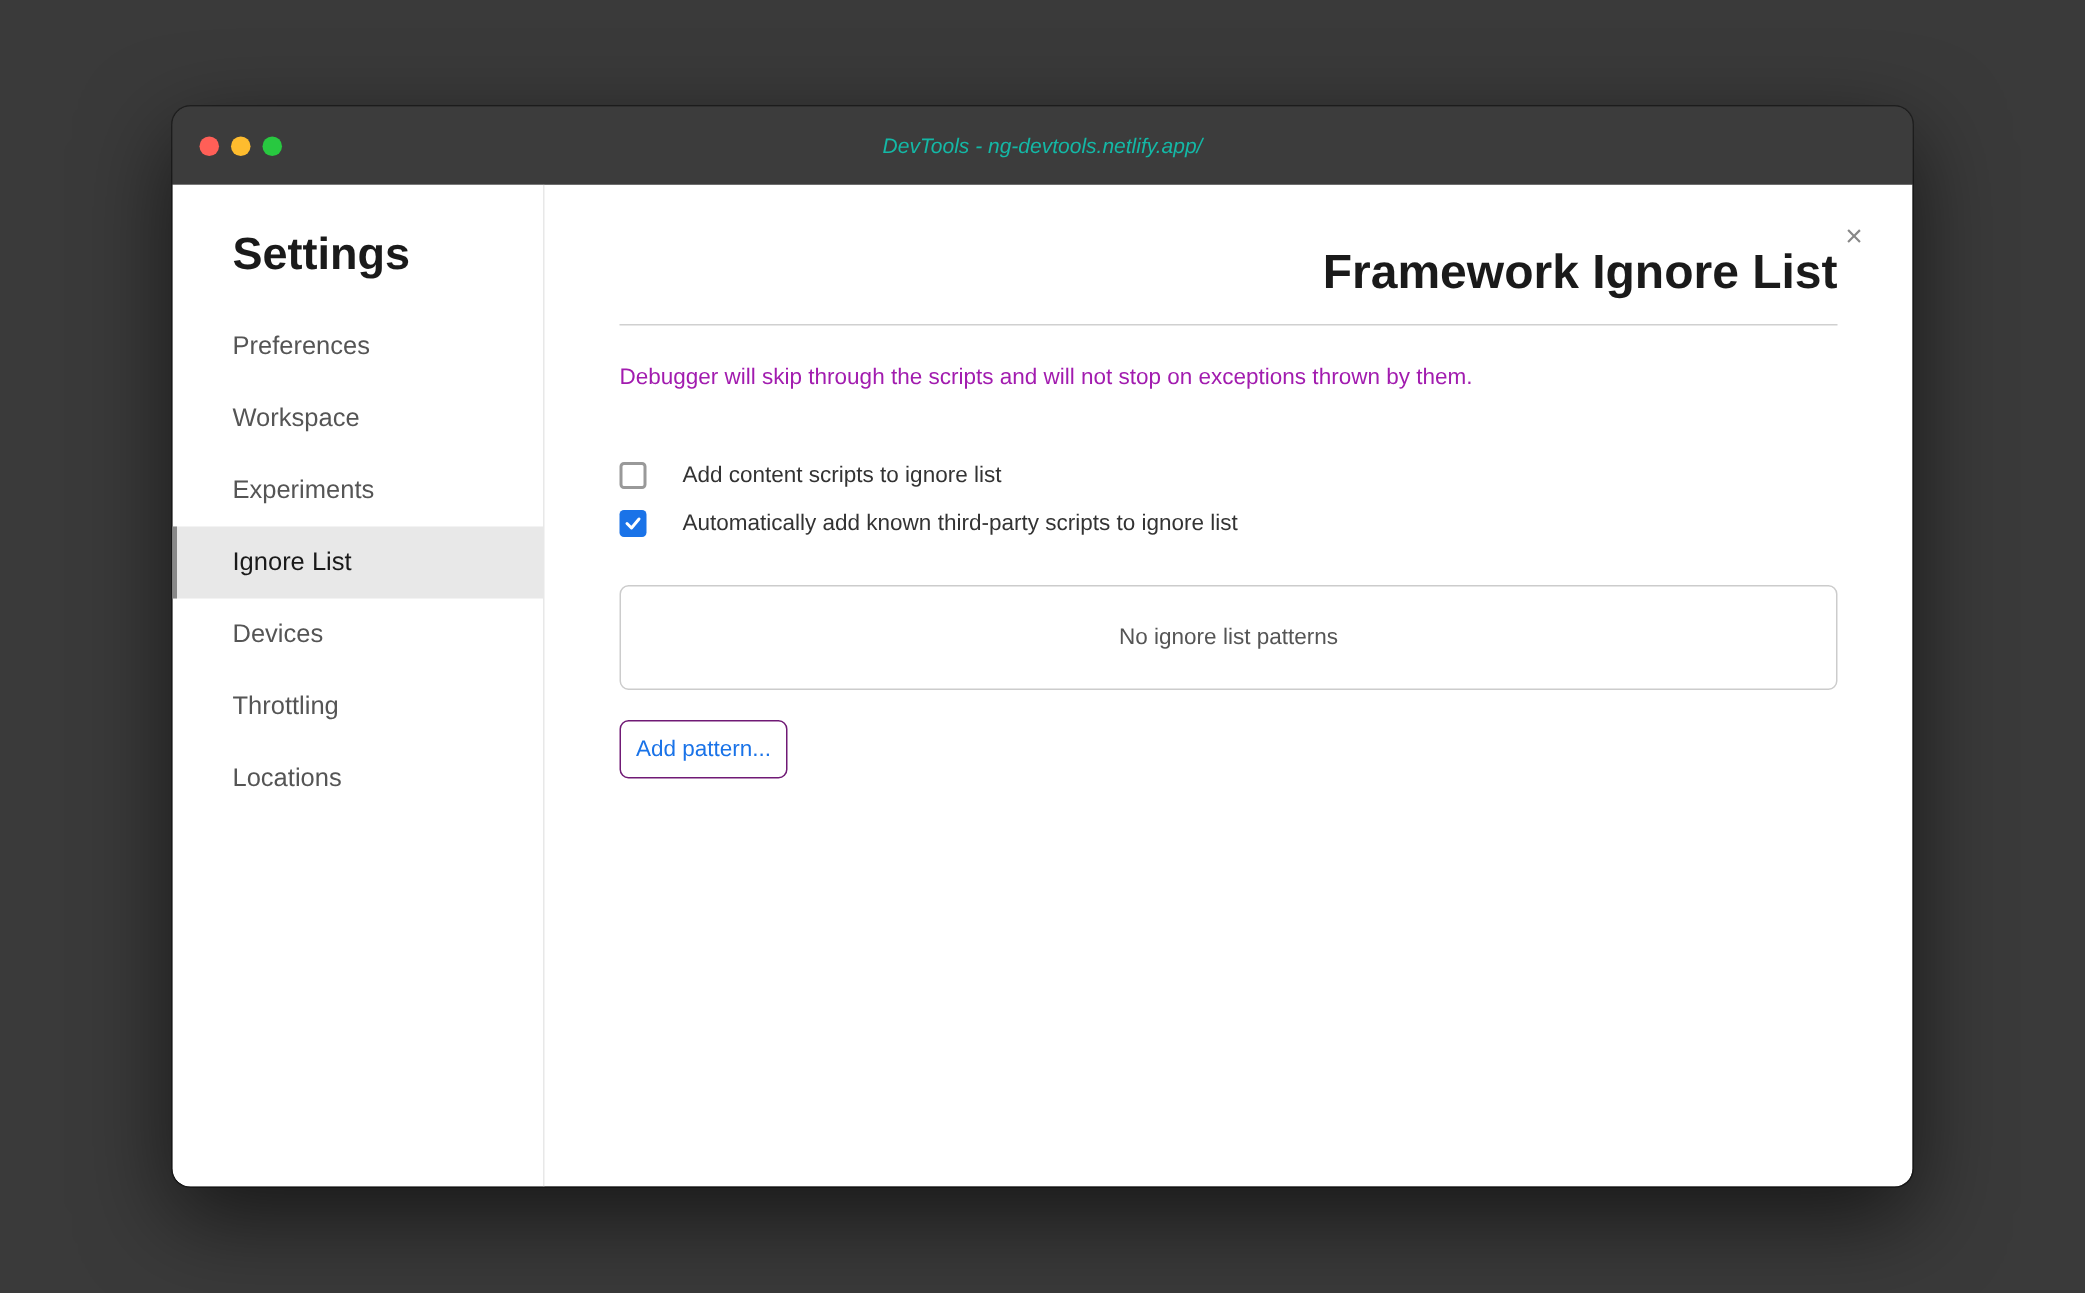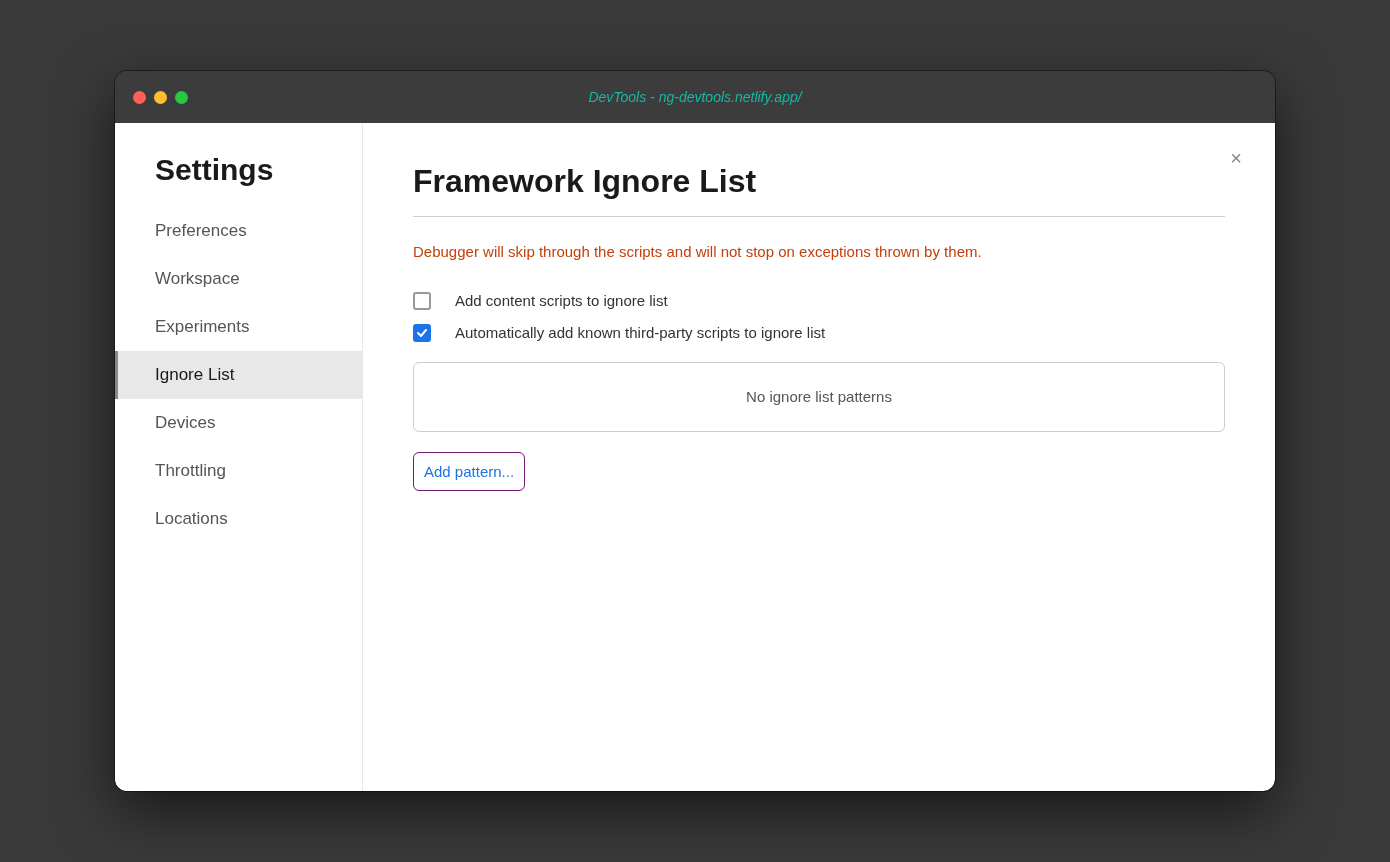--- a/index.html
+++ b/index.html
@@ -133,33 +133,34 @@
       align-items: center;
       justify-content: center;
       border-radius: 4px;
     }
 
     .page-title {
       font-size: 32px;
       font-weight: 600;
       color: #1a1a1a;
       margin-bottom: 16px;
+      text-align: right;
     }
 
     .divider {
       height: 1px;
       background: #d0d0d0;
       margin-bottom: 24px;
     }
 
     .description {
       font-size: 15px;
-      color: #c2410c;
+      color: #a21caf;
       line-height: 1.5;
-      margin-bottom: 28px;
+      margin-bottom: 44px;
       max-width: 680px;
     }
 
     .checkbox-item {
       display: flex;
       align-items: center;
       gap: 24px;
       margin-bottom: 14px;
     }
 
@@ -200,21 +201,21 @@
       height: 12px;
     }
 
     .patterns-box {
       border: 1px solid #ccc;
       border-radius: 6px;
       padding: 20px;
       text-align: center;
       color: #555;
       font-size: 15px;
-      margin-top: 20px;
+      margin-top: 32px;
       margin-bottom: 20px;
       max-width: 820px;
       min-height: 70px;
       display: flex;
       align-items: center;
       justify-content: center;
     }
 
     .add-pattern-btn {
       background: white;

